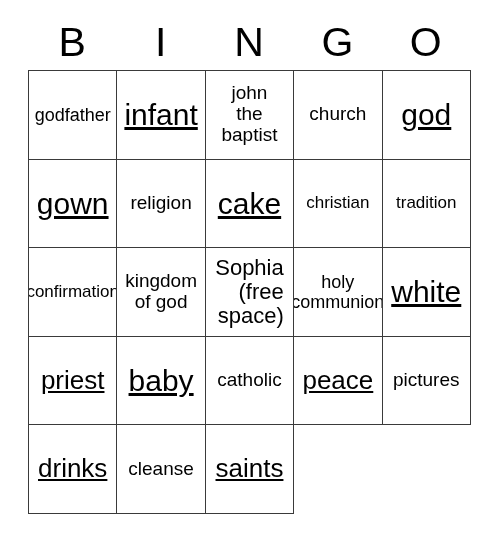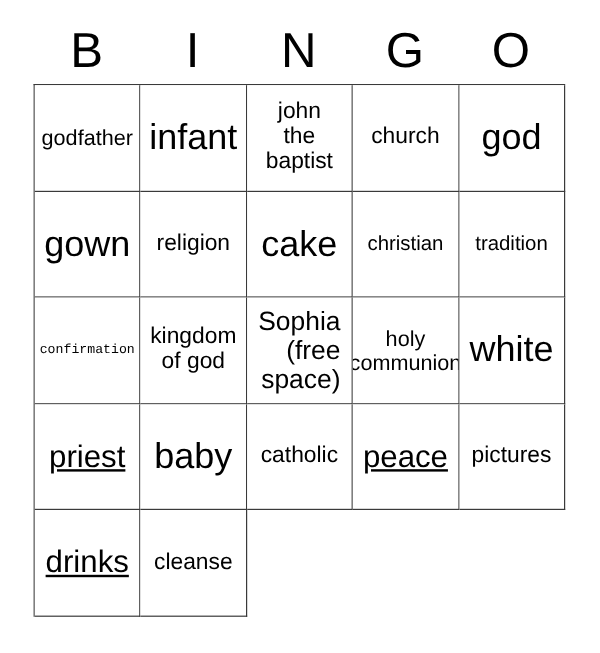--- a/index.html
+++ b/index.html
@@ -67,27 +67,27 @@
   .cell-text {
     text-align: center;
     line-height: 1.04;
     padding: 0 1px;
     color: #000000;
     word-break: normal;
     white-space: pre-line;
   }
 
   
-  .sz-xs   { font-size: 11px;  line-height: 1.12; font-family: Liberation Mono, monospace; }
+  .sz-xs   { font-size: 17px;  line-height: 1.12; }
   .sz-s    { font-size: 18px;  line-height: 1.12; }
   .sz-m    { font-size: 17px;  line-height: 1.10; }
   .sz-ml   { font-size: 19px;  line-height: 1.10; text-align: center; }
   .sz-l    { font-size: 22px;  line-height: 1.08; text-align: right; }
   .sz-xl   { font-size: 26px;  line-height: 1.06; text-decoration: underline; }
-  .sz-xxl  { font-size: 30px;  line-height: 1.04; }
+  .sz-xxl  { font-size: 30px;  line-height: 1.04; text-decoration: underline; }
 </style>
 </head>
 <body>
 
 <div id="card">
 
   <div id="header-row">
     <div class="header-cell">B</div>
     <div class="header-cell">I</div>
     <div class="header-cell">N</div>
@@ -175,16 +175,19 @@
         </div>
     </div>
 
     <div class="grid-row">
       <div class="cell">
           <span class="cell-text sz-xl">drinks</span>
         </div>
       <div class="cell">
           <span class="cell-text sz-ml">cleanse</span>
         </div>
+      <div class="cell">
+          <span class="cell-text sz-xl">saints</span>
+        </div>
     </div>
 
   </div>
 </div>
 
 </body></html>

